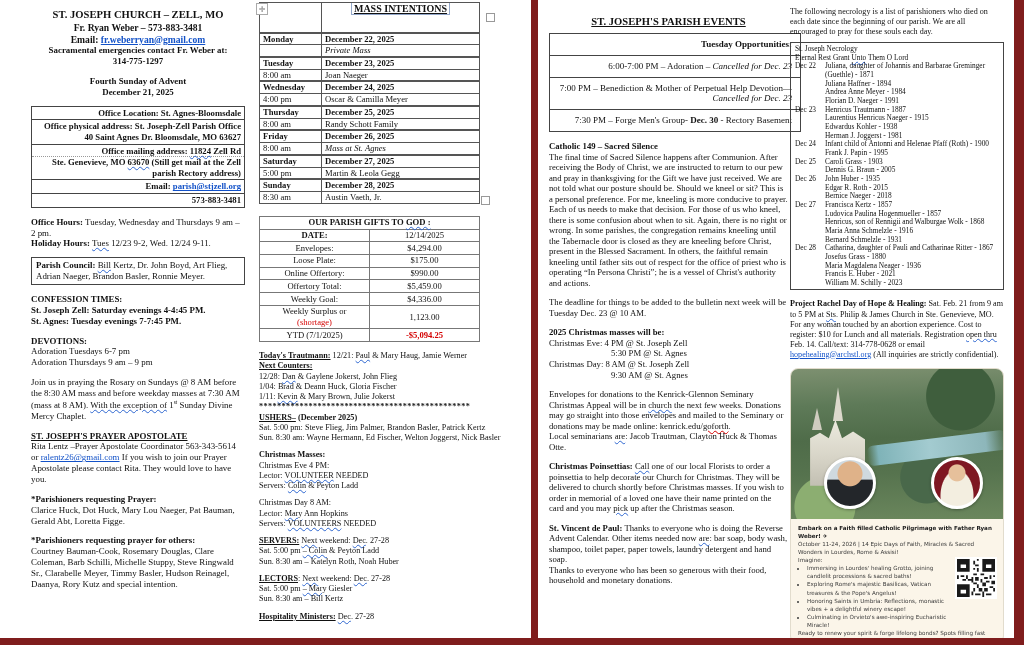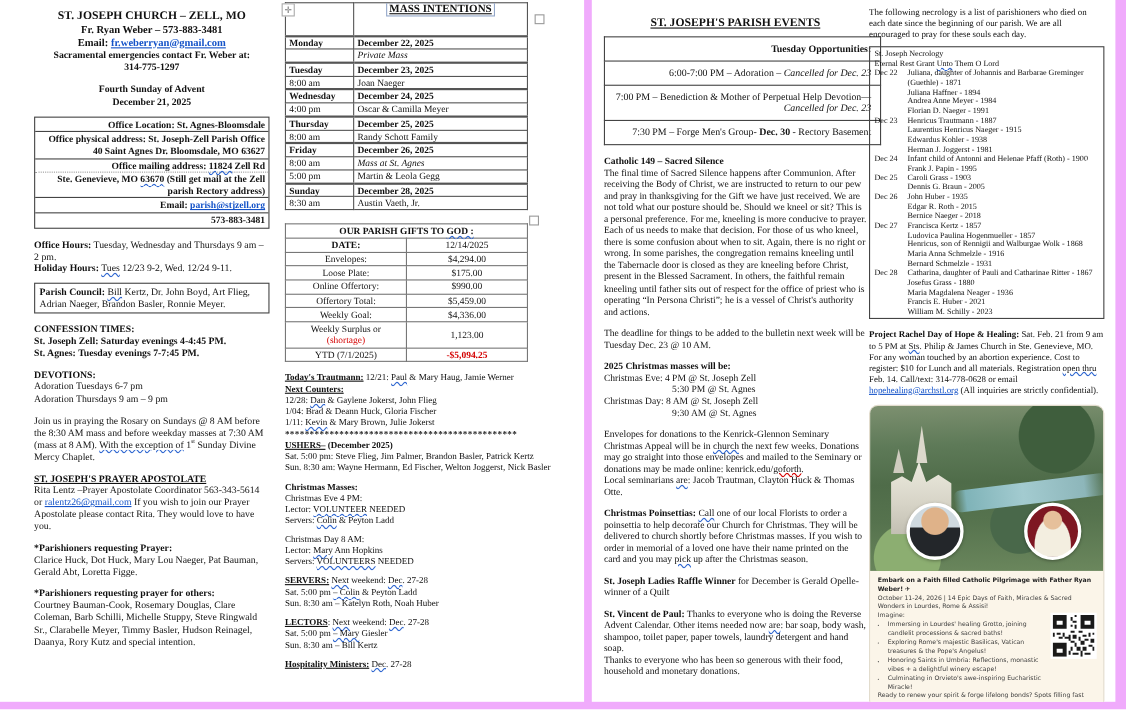--- a/index.html
+++ b/index.html
@@ -1,17 +1,17 @@
 <!DOCTYPE html>
 <html><head>
 <meta charset="utf-8">
 <style>
 *{box-sizing:border-box}
 html,body{margin:0;padding:0}
-.canvas{position:relative;width:1024px;height:645px;background:#f0abfc;overflow:hidden;
+.canvas{position:relative;width:1024px;height:645px;background:#7f1d1d;overflow:hidden;
   font-family:"Liberation Serif","DejaVu Serif",serif;color:#111}
 .page{position:absolute;top:0;height:638px;background:#fff;overflow:hidden}
 #p1{left:0;width:531px}
 #p2{left:538px;width:476px}
 p{margin:0}
 .ctr{text-align:center}
 .b{font-weight:bold}
 .i{font-style:italic}
 .u{text-decoration:underline}
 .bu{font-weight:bold;text-decoration:underline}
@@ -188,20 +188,24 @@
               <td>Randy Schott Family</td>
             </tr>
         <tr class="rb">
               <td class="c1">Friday</td>
               <td>December 26, 2025</td>
             </tr>
         <tr>
               <td class="c1">8:00 am</td>
               <td class="i">Mass at St. Agnes</td>
             </tr>
+        <tr class="rb">
+              <td class="c1">Saturday</td>
+              <td>December 27, 2025</td>
+            </tr>
         <tr>
               <td class="c1">5:00 pm</td>
               <td>Martin &amp; Leola Gegg</td>
             </tr>
         <tr class="rb">
               <td class="c1">Sunday</td>
               <td>December 28, 2025</td>
             </tr>
         <tr>
               <td class="c1">8:30 am</td>
@@ -317,21 +321,20 @@
       <p>Christmas Eve:  4 PM @ St. Joseph Zell</p>
       <p style="padding-left:62px">5:30 PM @ St. Agnes</p>
       <p>Christmas Day:  8 AM @ St. Joseph Zell</p>
       <p style="padding-left:62px">9:30 AM @ St. Agnes</p>
 
       <p class="sp9"><span>Envelopes for donations to the Kenrick-Glennon Seminary Christmas Appeal will be in </span><span class="wb">church</span><span> the next few weeks. Donations may go straight into those envelopes and mailed to the Seminary or donations may be made online: kenrick.edu/</span><span class="wr">goforth</span><span>.</span></p>
       <p><span>Local seminarians </span><span class="wb">are</span><span>:  Jacob Trautman, Clayton Huck &amp; Thomas Otte.</span></p>
 
       <p class="sp9"><span class="b">Christmas Poinsettias:</span><span>  </span><span class="wb">Call</span><span> one of our local Florists to order a poinsettia to help decorate our Church for Christmas. They will be delivered to church shortly before Christmas masses.  If you wish to order in memorial of a loved one have their name printed on the card and you may </span><span class="wb">pick</span><span> up after the Christmas season.</span></p>
 
-      <p class="sp9"><span class="b">St. Joseph Ladies Raffle Winner</span><span> for December is Gerald Opelle-winner of a Quilt</span></p>
 
       <p class="sp9"><span class="b">St. Vincent de Paul:</span><span>  Thanks to everyone who is doing the Reverse Advent Calendar. Other items needed now </span><span class="wb">are</span><span>:  bar soap, body wash, shampoo, toilet paper, paper towels, laundry detergent and hand soap.</span></p>
       <p>Thanks to everyone who has been so generous with their food, household and monetary donations.</p>
     </div>
 
     <div class="colD">
       <p>The following necrology is a list of parishioners who died on each date since the beginning of our parish. We are all encouraged to pray for these souls each day.</p>
 
       <div class="necroBox">
         <div>St. Joseph Necrology</div>

